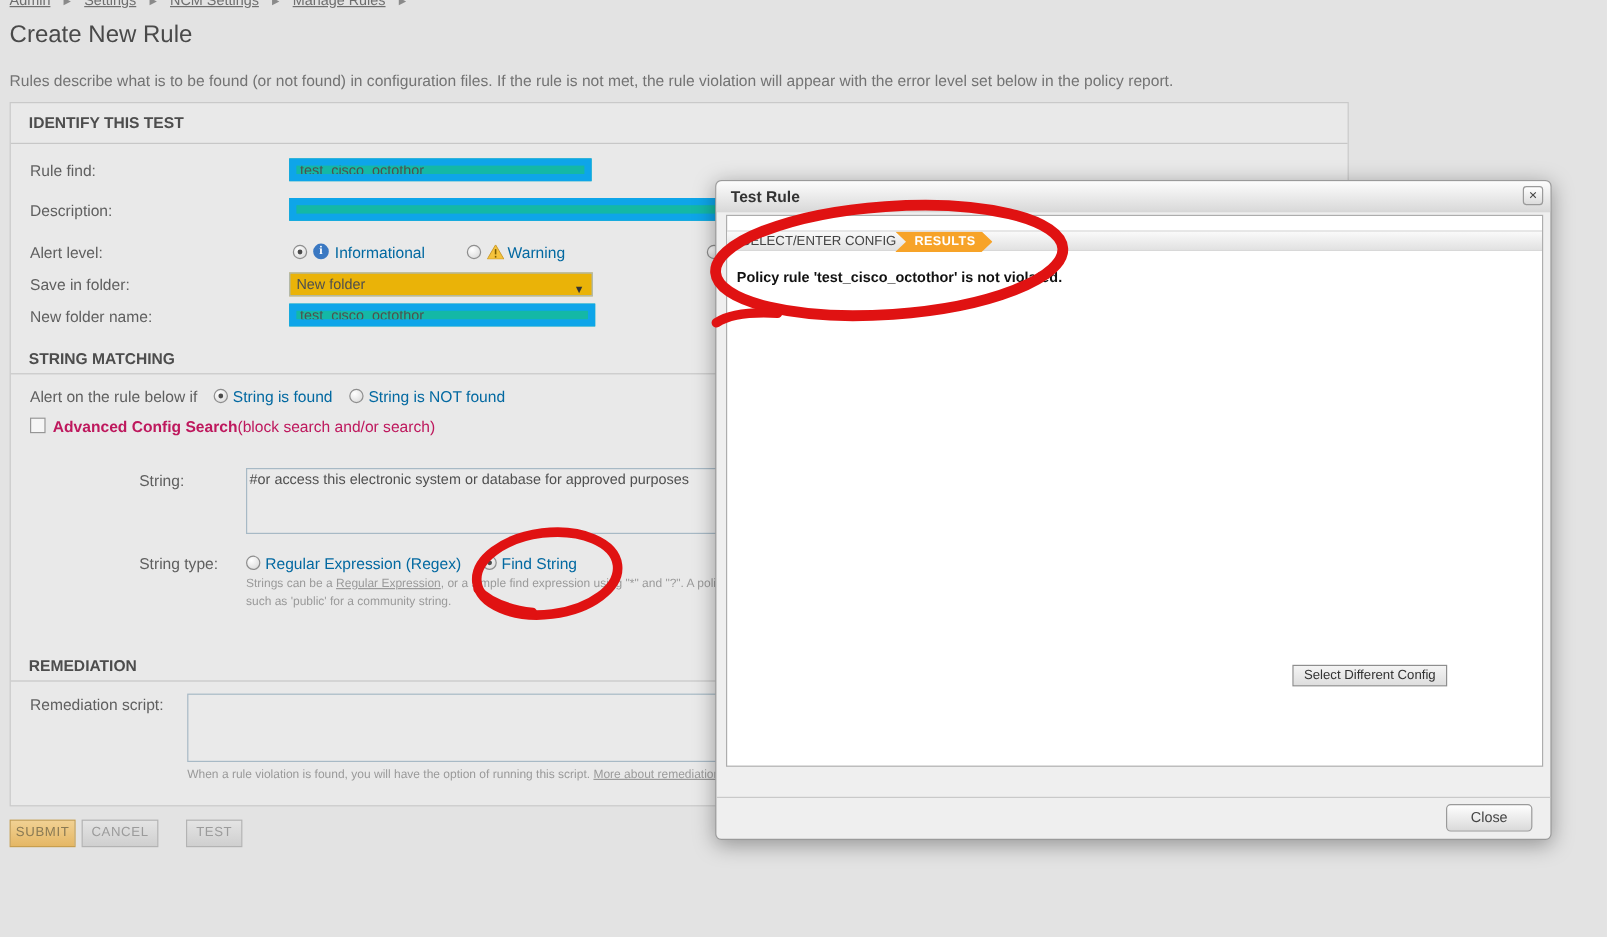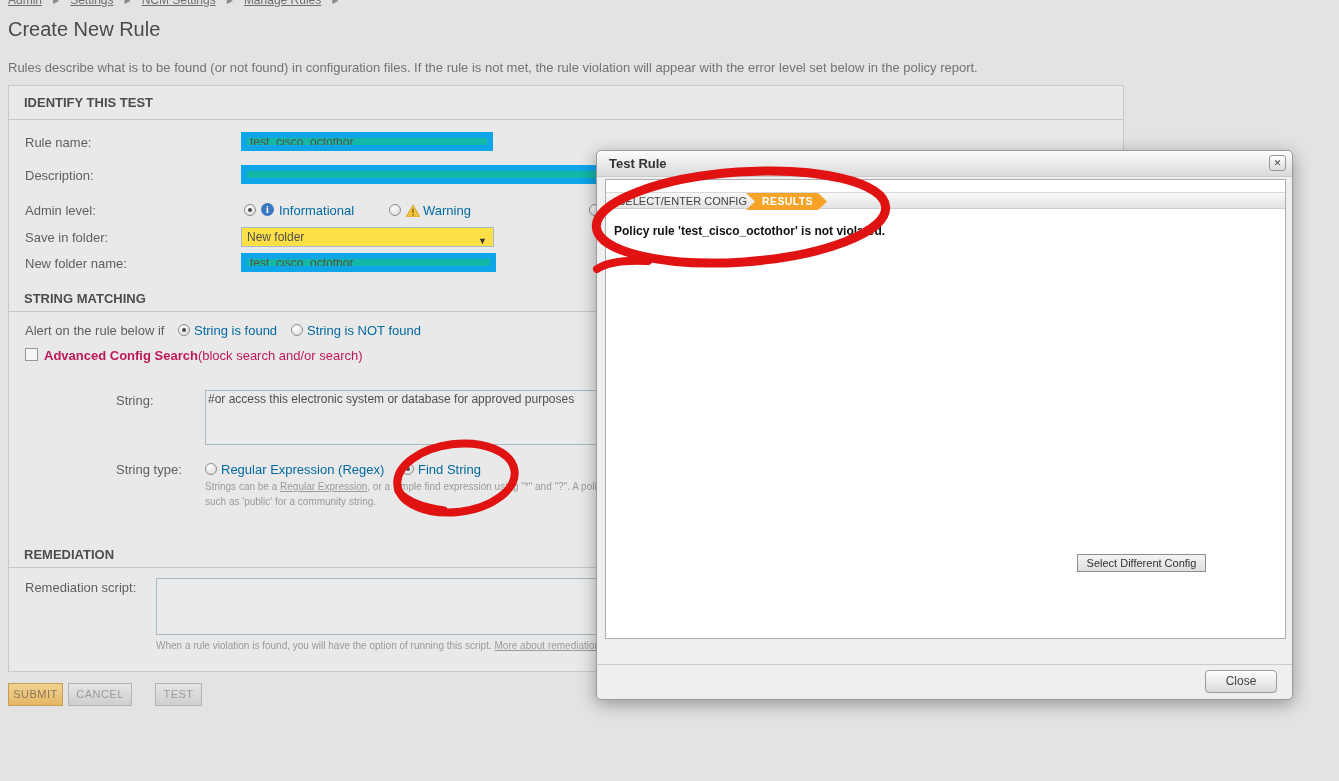--- a/index.html
+++ b/index.html
@@ -17,21 +17,21 @@
   
   .panel { position:absolute; left:8px; top:85px; width:1116px; height:587px;
            background:#e9e9e9; border:1px solid #c9c9c9; }
   .sec { position:absolute; left:0; right:0; padding-left:15px; font-size:13px; font-weight:bold;
          color:#4d4d4d; border-bottom:1px solid #c7c7c7; }
   .lbl { position:absolute; font-size:13px; color:#5f5f5f; white-space:nowrap; }
   .txt-input { position:absolute; height:19px; border:6px solid #0ea5e9; background:#14b8a6;
                font-family:"Liberation Sans",sans-serif; font-size:12px; color:#4f4f4f; padding:1px 3px; }
   .txt-area { position:absolute; border:1px solid #a7b9c5; background:#eaeaea; resize:none;
               font-family:"Liberation Sans",sans-serif; font-size:12px; color:#4f4f4f; padding:1px 2px; overflow:hidden; }
-  .dropdown { position:absolute; height:20px; border:1px solid #a7b9c5; background:#fde047;
+  .dropdown { position:absolute; height:20px; border:1px solid #a7b9c5; background:#eab308;
               font-size:12px; color:#4f4f4f; line-height:18px; padding-left:5px; cursor:pointer; }
   .dropdown .dd-arrow { position:absolute; right:6px; top:4px; font-size:9px; color:#333; }
 
   .radio { position:absolute; width:12px; height:12px; border-radius:50%; border:1px solid #8e8e8e;
            background:radial-gradient(circle at 35% 30%, #ffffff, #d6d6d6); cursor:pointer; }
   .radio.checked::after { content:""; position:absolute; left:3px; top:3px; width:4px; height:4px;
            border-radius:50%; background:#4a4a4a; }
   .checkbox { position:absolute; width:13px; height:13px; border:1px solid #969696; background:#f6f6f6; cursor:pointer; }
   .opt { position:absolute; font-size:13px; color:#0369a1; white-space:nowrap; }
   .small { position:absolute; font-size:10px; color:#9a9a9a; white-space:nowrap; }
@@ -85,27 +85,27 @@
   <a>Admin</a><span class="crumb-sep">▶</span><a>Settings</a><span class="crumb-sep">▶</span><a>NCM Settings</a><span class="crumb-sep">▶</span><a>Manage Rules</a><span class="crumb-sep">▶</span>
 </div>
 
 <div class="page-title">Create New Rule</div>
 <div class="intro">Rules describe what is to be found (or not found) in configuration files. If the rule is not met, the rule violation will appear with the error level set below in the policy report.</div>
 
 <div class="panel">
 
   <div class="sec" style="top:9px; padding-bottom:9px;">IDENTIFY THIS TEST</div>
 
-  <div class="lbl" style="left:16px; top:49px;">Rule name:</div>
+  <div class="lbl" style="left:16px; top:49px;">Rule find:</div>
   <input class="txt-input" style="left: 232px; top: 46px; width: 252px;" value="test_cisco_octothor">
 
   <div class="lbl" style="left:16px; top:82px;">Description:</div>
   <input class="txt-input" style="left: 232px; top: 79px; width: 400px;" value="">
 
-  <div class="lbl" style="left:16px; top:117px;">Admin level:</div>
+  <div class="lbl" style="left:16px; top:117px;">Alert level:</div>
   <span class="radio checked" style="left:235px; top:118px;"></span>
   <span class="info-ic" style="left:252px; top:117px;">i</span>
   <span class="opt" style="left:270px; top:117px;">Informational</span>
   <span class="radio" style="left:380px; top:118px;"></span>
   <span class="warn-ic" style="left:397px; top:117px;">
     <svg width="14" height="12" viewBox="0 0 14 12">
         <path d="M7 0 L14 12 L0 12 Z" fill="#f5c33b" stroke="#c9992b" stroke-width="0.8"></path>
         <rect x="6.35" y="3.6" width="1.3" height="4.4" fill="#7a5c00"></rect>
         <rect x="6.35" y="9.2" width="1.3" height="1.5" fill="#7a5c00"></rect>
       </svg>

